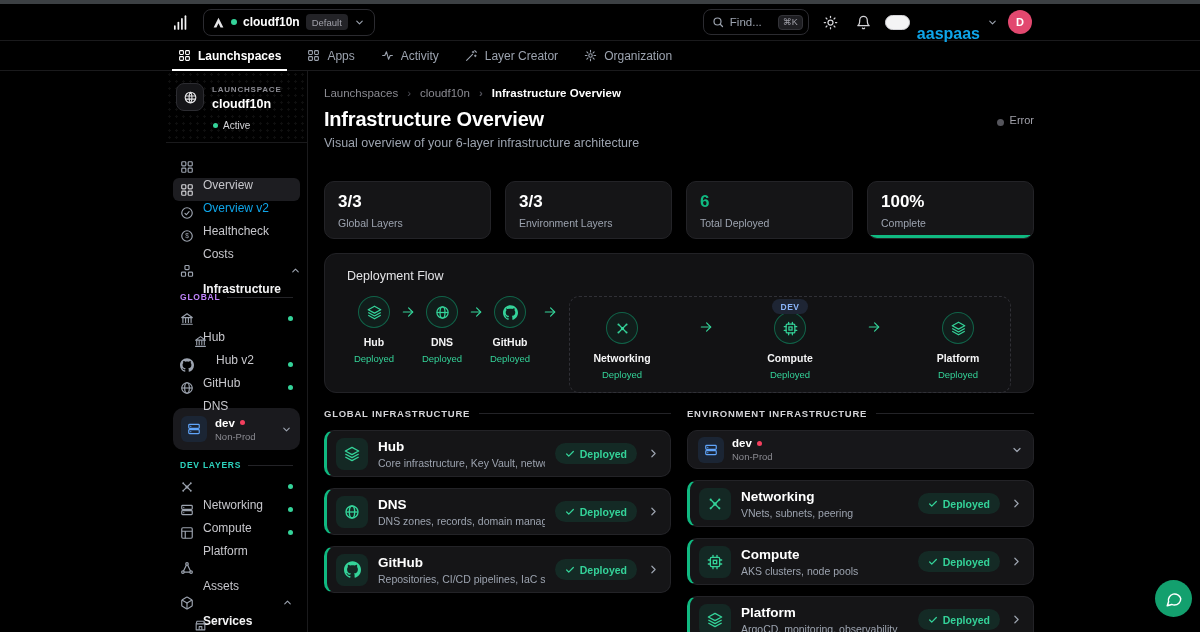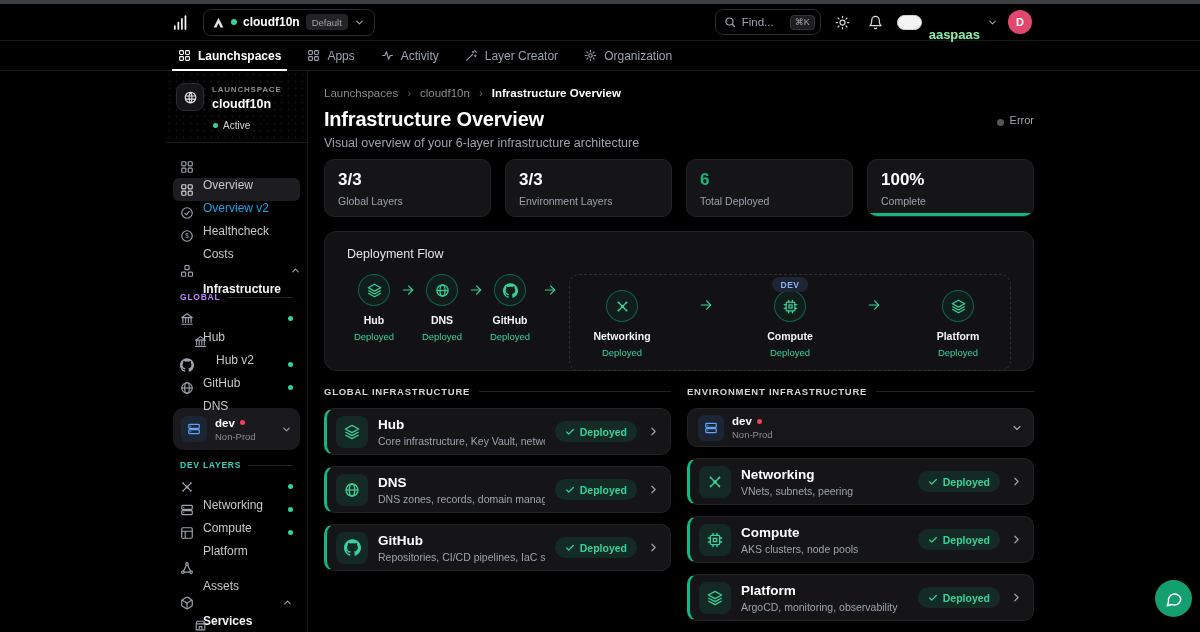--- a/index.html
+++ b/index.html
@@ -20,21 +20,21 @@
   .green-dot { width:6px; height:6px; border-radius:50%; background:#34d399; flex:none; }
   .ws-name { font-size:12px; font-weight:700; color:#fff; }
   .ws-badge { font-size:9.5px; color:#a1a1aa; background:#232327; border-radius:4px; padding:2.5px 6px; }
   .muted-ic { color:#9ca3af; }
   .search-box { display:flex; align-items:center; gap:6px; border:1px solid #2b2b30; border-radius:8px; height:26px; padding:0 5px 0 8px; color:#9ca3af; }
   .search-ph { font-size:11.5px; width:42px; text-align:left; }
   .kbd { font-size:9px; background:#1e1e22; border:1px solid #333338; border-radius:4px; padding:1.5px 4px; color:#a1a1aa; }
   .icon-btn { color:#d4d4d8; padding:4px; display:flex; }
   .user-menu { display:flex; align-items:center; gap:7px; }
   .pill-logo { width:25px; height:15px; border-radius:8px; background:#f4f4f5; border:1px solid #d4d4d8; }
-  .user-name { font-size:13px; font-weight:700; color:#86efac;margin-top:24px; }
+  .user-name { font-size:16px; font-weight:700; color:#0ea5e9;margin-top:24px; }
   .avatar { width:24px; height:24px; border-radius:50%; background:#e2486f; color:#fff; font-size:11px; font-weight:700; display:flex; align-items:center; justify-content:center; }
 
   
   .navbar { height:30px; border-bottom:1px solid #1a1a1c; }
   .nav-inner { display:flex; align-items:stretch; gap:6px; height:100%; padding:0 2px; }
   .tab { display:flex; align-items:center; gap:7px; font-size:12px; color:#9ca3af; padding:0 10px; position:relative; }
   .tab.active { color:#fff; font-weight:600; }
   .tab.active::after { content:""; position:absolute; left:4px; right:4px; bottom:-1px; height:2px; background:#fff; }
 
   
@@ -71,21 +71,21 @@
   .content { flex:1; padding:16px 0 0 16px; overflow:hidden; }
   .breadcrumb { display:flex; align-items:center; font-size:11.5px; color:#8b8b92; }
   .crumb:not(:first-child)::before { content:"›"; padding:0 9px; color:#52525b; }
   .crumb.current { color:#fff; font-weight:600; }
   .title-row { display:flex; align-items:center; justify-content:space-between; margin-top:9px; }
   h1 { font-size:20px; font-weight:700; color:#fff; letter-spacing:-.01em; }
   .error-badge { display:flex; align-items:flex-end; gap:6px; font-size:11px; color:#a1a1aa; }
   .gray-dot { width:7px; height:7px; border-radius:50%; background:#55555c; }
   .subtitle { font-size:12.5px; color:#9ca3af; margin-top:5px; }
 
-  .stats-row { display:flex; gap:14px; margin-top:9px; }
+  .stats-row { display:flex; gap:14px; margin-top:31px; }
   .stat-card { flex:1; background:#151517; border:1px solid #232327; border-radius:10px; padding:10px 13px; position:relative; height:58px; overflow:hidden; }
   .stat-value { font-size:17px; font-weight:700; color:#fff; }
   .stat-value.green { color:#10b981; }
   .stat-label { font-size:10.5px; color:#9ca3af; margin-top:5px; }
   .progress-bar { position:absolute; left:0; right:0; bottom:0; height:3px; background:#10b981; }
 
   .flow-panel { margin-top:14px; background:#121214; border:1px solid #222226; border-radius:12px; padding:15px 22px 0; height:140px; }
   .flow-title { font-size:12.5px; color:#e4e4e7; }
   .flow-row { display:flex; align-items:flex-start; margin-top:13px; }
   .fnode { display:flex; flex-direction:column; align-items:center; width:54px; position:relative; flex:none; }

